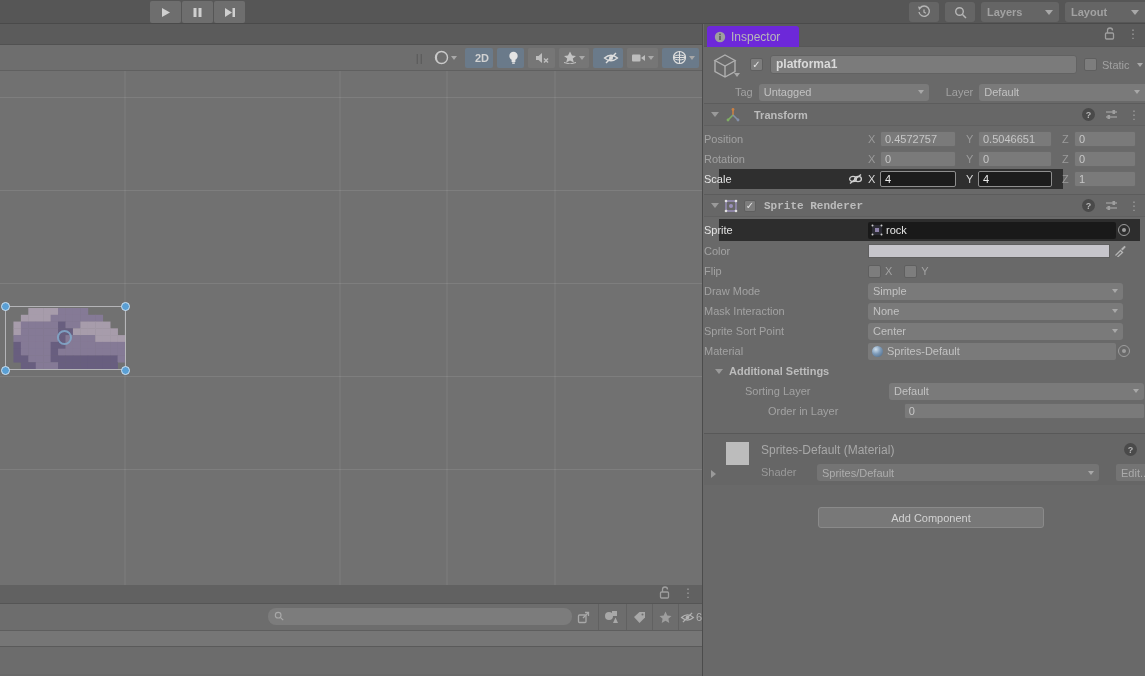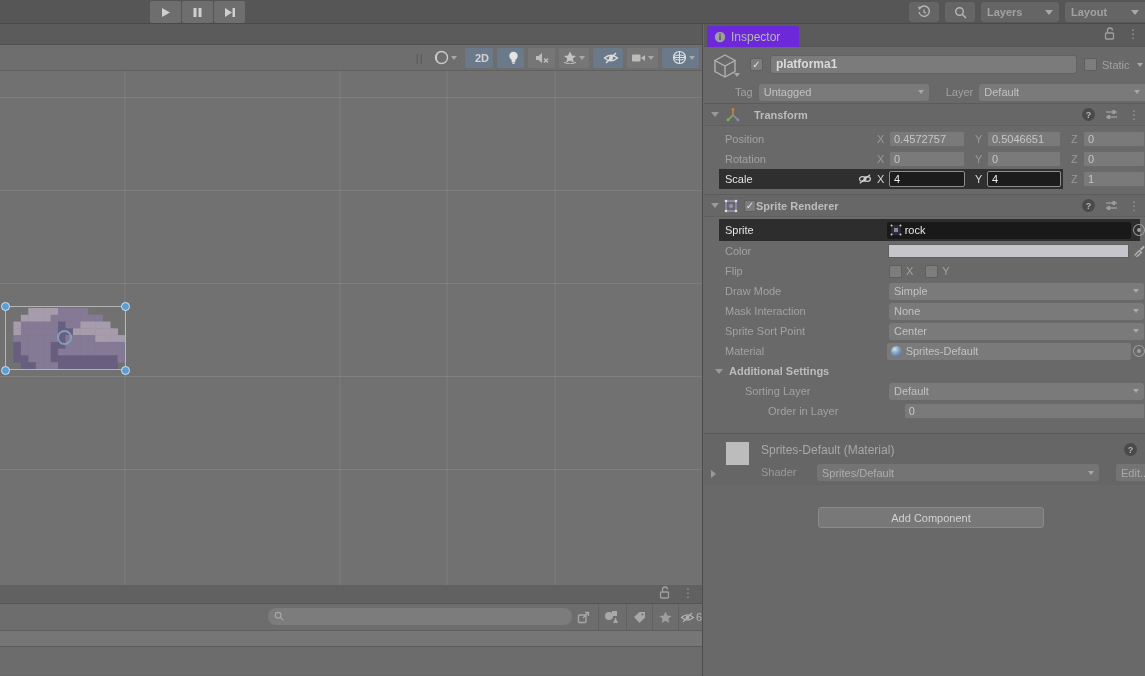--- a/index.html
+++ b/index.html
@@ -62,21 +62,21 @@
   .label { color:#a2a2a2; }
   .dropdown { height:17px; background:#7a7a7a; border-radius:3px; display:flex; align-items:center; justify-content:space-between; padding:0 5px; color:#c2c2c2; }
 
   .comp-header { height:23px; display:flex; align-items:center; position:relative; background:#676767; border-top:1px solid #5c5c5c; border-bottom:1px solid #606060; }
   .comp-title { font-weight:bold; color:#bcbcbc; }
   .hdr-icons { position:absolute; right:5px; display:flex; gap:10px; align-items:center; }
   .help-circ { width:13px; height:13px; border-radius:50%; background:#4a4a4a; color:#b5b5b5; font-size:9px; font-weight:bold; display:flex; align-items:center; justify-content:center; }
   .fold { width:0; height:0; border-top:4px solid transparent; border-bottom:4px solid transparent; border-left:5px solid #9a9a9a; display:inline-block; }
   .fold.open { border-left:4px solid transparent; border-right:4px solid transparent; border-top:5px solid #9a9a9a; border-bottom:none; }
 
-  .row { height:20px; display:flex; align-items:center; position:relative; padding-left:21px; }
+  .row { height:20px; display:flex; align-items:center; position:relative; }
   .row .rlabel { width:164px; color:#a2a2a2; }
   .axisgrp { display:flex; align-items:center; gap:4px; }
   .axis-lab { color:#9a9a9a; width:8px; }
   .nfield { height:16px; background:#7a7a7a; border:1px solid #6a6a6a; border-radius:2px; color:#c6c6c6; padding:0 4px; display:flex; align-items:center; }
   .nfield.w76 { width:76px; } .nfield.w74 { width:74px; } .nfield.w62 { width:62px; }
   .row.selected-scale::before { content:""; position:absolute; left:15px; right:82px; top:0; bottom:0; background:#2f2f2f; }
   .row.selected-scale .rlabel { color:#e4e4e4; }
   .row.selected-scale > * { position:relative; }
   .nfield.editing { background:#1c1c1c; border:1px solid #8f8f8f; color:#ececec; }
   .row.selected-sprite::before { content:""; position:absolute; left:15px; right:5px; top:0; bottom:0; background:#2d2d2d; }
@@ -515,21 +515,21 @@
       <span class="fold open" style="margin-left:7px;"></span>
       <svg style="margin-left:5px;" width="14" height="14" viewBox="0 0 14 14">
         <rect x="2" y="2" width="10" height="10" rx="2" fill="none" stroke="#9a90bb" stroke-width="1.4"></rect>
         <circle cx="2" cy="2" r="1.3" fill="#e0e0e0"></circle>
           <circle cx="12" cy="2" r="1.3" fill="#e0e0e0"></circle>
         <circle cx="2" cy="12" r="1.3" fill="#e0e0e0"></circle>
           <circle cx="12" cy="12" r="1.3" fill="#e0e0e0"></circle>
         <circle cx="7" cy="7" r="2" fill="#9a90bb"></circle>
       </svg>
       <div class="checkbox" style="margin-left:6px; width:12px; height:12px;">✓</div>
-      <span class="comp-title" style="">Sprite Renderer</span>
+      <span class="comp-title" style="margin-left:8px;font-family:Liberation Mono, monospace;">Sprite Renderer</span>
       <div class="hdr-icons">
         <span class="help-circ">?</span>
         <svg width="13" height="11" viewBox="0 0 13 11">
           <line x1="1" y1="3" x2="12" y2="3" stroke="#9f9f9f" stroke-width="1.3"></line>
           <line x1="1" y1="8" x2="12" y2="8" stroke="#9f9f9f" stroke-width="1.3"></line>
           <rect x="7.5" y="1" width="2.6" height="4" fill="#9f9f9f"></rect>
           <rect x="2.5" y="6" width="2.6" height="4" fill="#9f9f9f"></rect>
         </svg>
         <span class="kebab">⋮</span>
       </div>

